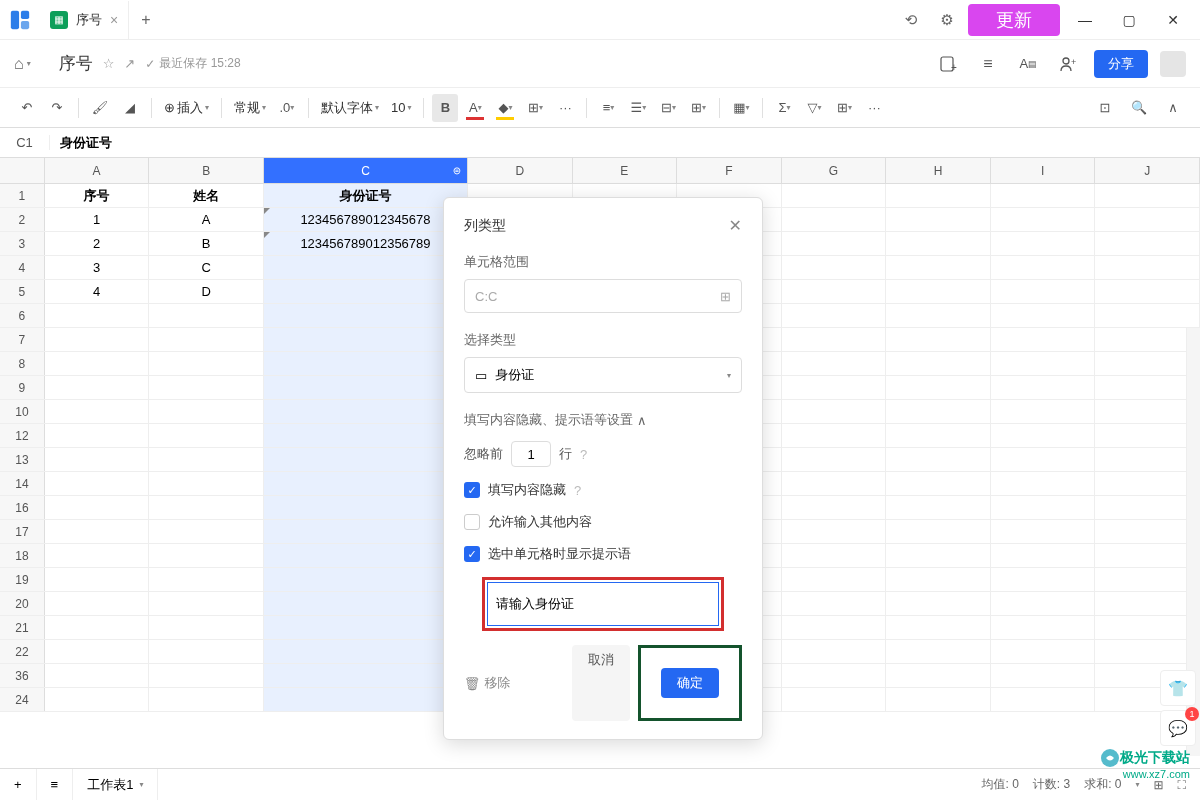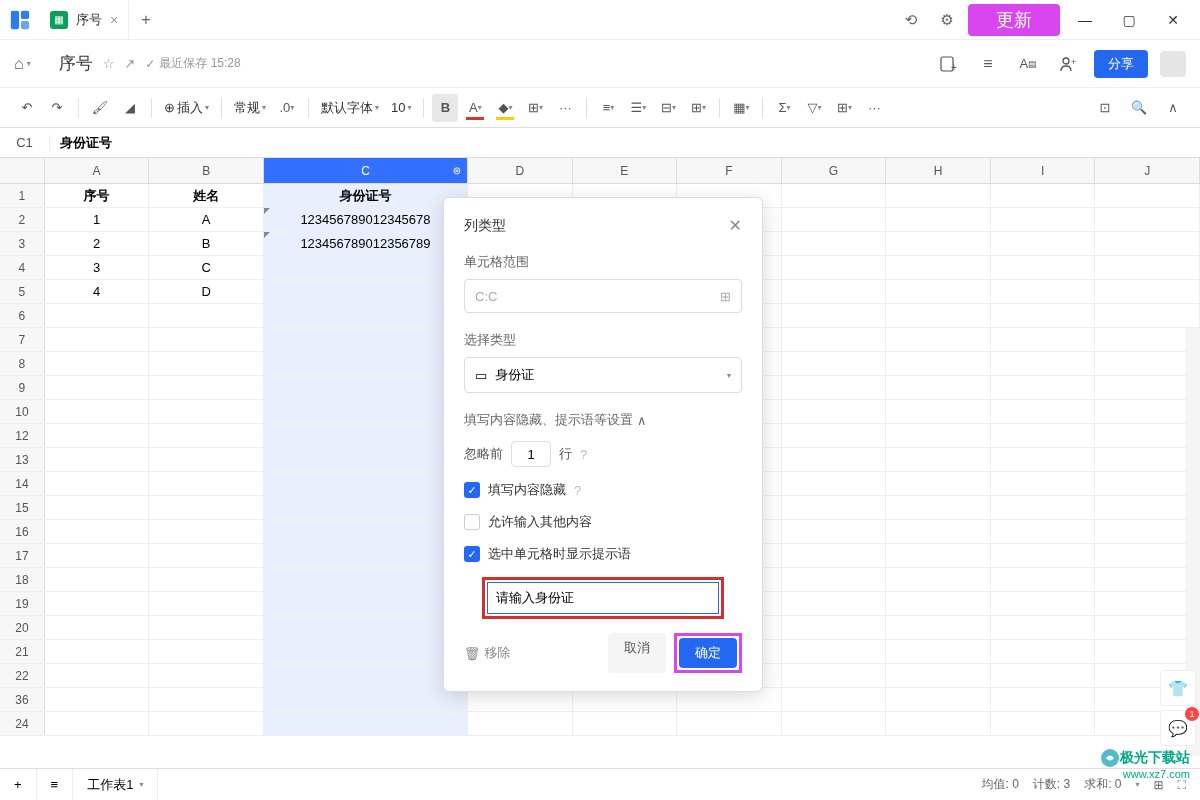--- a/index.html
+++ b/index.html
@@ -58,26 +58,26 @@
 .popup-input { width: 100%; height: 34px; border: 1px solid #ddd; border-radius: 4px; padding: 0 10px; font-size: 13px; color: #aaa; display: flex; align-items: center; justify-content: space-between; margin-bottom: 18px; }
 .popup-select { width: 100%; height: 36px; border: 1px solid #ddd; border-radius: 4px; padding: 0 10px; font-size: 13px; display: flex; align-items: center; gap: 8px; margin-bottom: 18px; position: relative; }
 .popup-section { font-size: 13px; color: #666; margin-bottom: 12px; display: flex; align-items: center; gap: 4px; }
 .skip-row { display: flex; align-items: center; gap: 8px; font-size: 13px; color: #555; margin-bottom: 14px; }
 .skip-input { width: 40px; height: 26px; border: 1px solid #ddd; border-radius: 4px; text-align: center; font-size: 13px; }
 .check-row { display: flex; align-items: center; gap: 8px; font-size: 13px; color: #333; margin-bottom: 14px; }
 .checkbox { width: 16px; height: 16px; border-radius: 3px; display: flex; align-items: center; justify-content: center; font-size: 11px; }
 .checkbox.checked { background: #2468f2; color: #fff; }
 .checkbox.unchecked { border: 1px solid #ccc; }
 .hint-input-wrap { border: 3px solid #d32f2f; padding: 2px; margin: 0 18px 14px 18px; }
-.hint-input { width: 100%; height: 32px; border: 1px solid #2468f2; padding: 0 8px; font-size: 13px; outline: none; }
+.hint-input { width: 100%; height: 44px; border: 1px solid #2468f2; padding: 0 8px; font-size: 13px; outline: none; }
 .popup-footer { display: flex; align-items: center; justify-content: space-between; margin-top: 10px; }
 .remove-link { color: #888; font-size: 13px; display: flex; align-items: center; gap: 4px; }
 .footer-btns { display: flex; gap: 8px; }
 .btn-cancel { padding: 6px 16px; background: #f5f5f5; border-radius: 4px; font-size: 13px; color: #555; }
-.btn-confirm-wrap { border: 3px solid #d946ef; padding: 2px; }
+.btn-confirm-wrap { border: 3px solid #14532d; padding: 20px; }
 .btn-confirm { padding: 6px 16px; background: #2468f2; color: #fff; border-radius: 4px; font-size: 13px; }
 .bottom-bar { position: absolute; bottom: 0; left: 0; right: 0; height: 32px; border-top: 1px solid #ddd; display: flex; align-items: center; background: #fff; }
 .sheet-tab { padding: 0 14px; height: 32px; display: flex; align-items: center; font-size: 13px; gap: 6px; border-right: 1px solid #eee; }
 .bottom-right { margin-left: auto; display: flex; align-items: center; gap: 14px; padding-right: 14px; font-size: 12px; color: #666; }
 .float-right { position: absolute; right: 4px; top: 670px; display: flex; flex-direction: column; gap: 4px; }
 .float-icon { width: 36px; height: 36px; border: 1px solid #eee; border-radius: 4px; display: flex; align-items: center; justify-content: center; background: #fff; color: #888; position: relative; }
 .badge { position: absolute; top: -4px; right: -4px; width: 14px; height: 14px; background: #f44; border-radius: 50%; color: #fff; font-size: 9px; display: flex; align-items: center; justify-content: center; }
 .watermark { position: absolute; right: 10px; bottom: 20px; font-size: 11px; color: #999; text-align: right; }
 .watermark .logo-text { color: #0a8; font-weight: bold; font-size: 14px; }
 .scroll-right { position: absolute; right: 0; top: 170px; width: 14px; bottom: 32px; background: #f5f5f5; border-left: 1px solid #eee; }
@@ -378,33 +378,20 @@
         <div class="cell col-c col-sel"></div>
         <div class="cell col-d"></div>
         <div class="cell col-e"></div>
         <div class="cell col-f"></div>
         <div class="cell col-g"></div>
         <div class="cell col-h2"></div>
         <div class="cell col-i"></div>
         <div class="cell col-j"></div>
       </div>
       <div class="row">
-        <div class="row-h">15</div>
-        <div class="cell col-a"></div>
-        <div class="cell col-b"></div>
-        <div class="cell col-c col-sel"></div>
-        <div class="cell col-d"></div>
-        <div class="cell col-e"></div>
-        <div class="cell col-f"></div>
-        <div class="cell col-g"></div>
-        <div class="cell col-h2"></div>
-        <div class="cell col-i"></div>
-        <div class="cell col-j"></div>
-      </div>
-      <div class="row">
         <div class="row-h">16</div>
         <div class="cell col-a"></div>
         <div class="cell col-b"></div>
         <div class="cell col-c col-sel"></div>
         <div class="cell col-d"></div>
         <div class="cell col-e"></div>
         <div class="cell col-f"></div>
         <div class="cell col-g"></div>
         <div class="cell col-h2"></div>
         <div class="cell col-i"></div>

